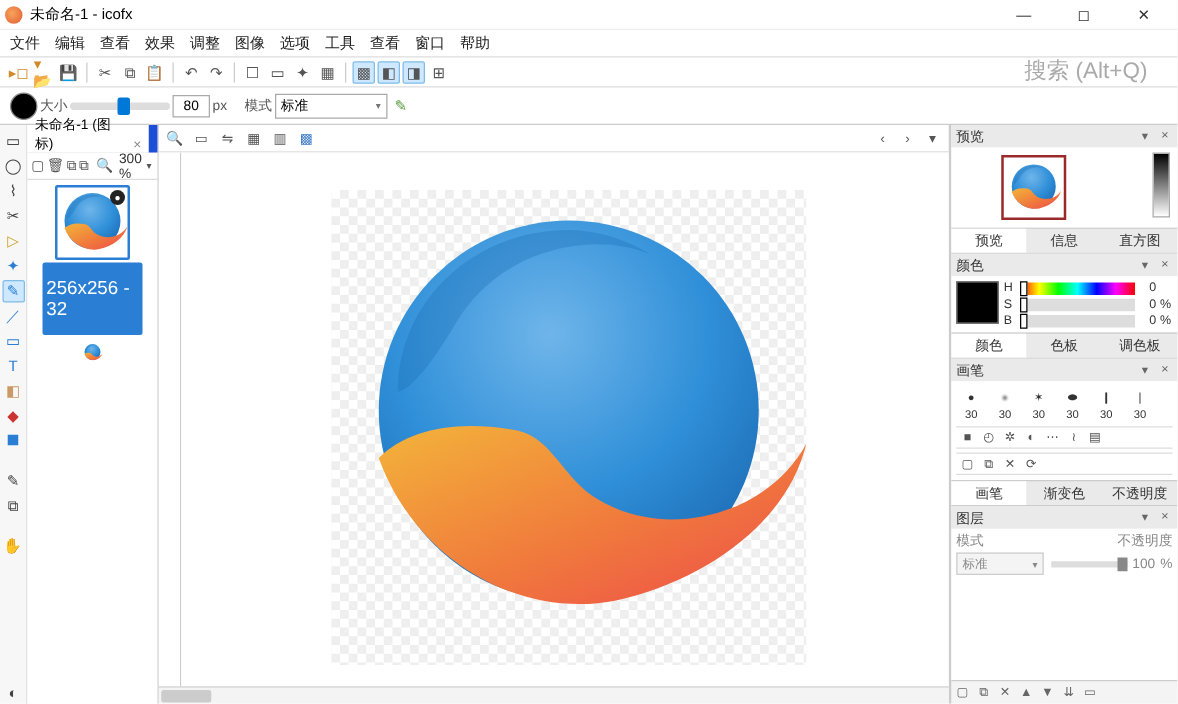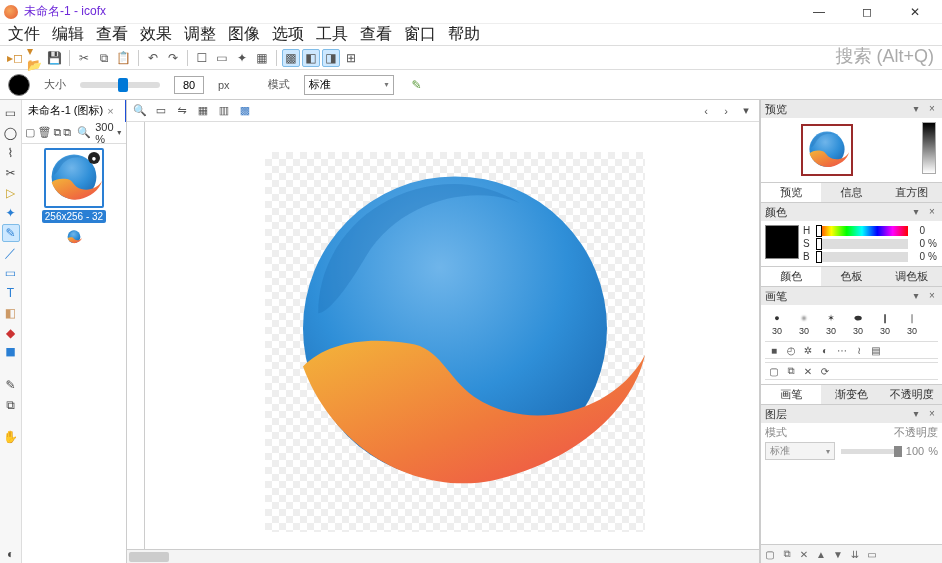--- a/index.html
+++ b/index.html
@@ -1,59 +1,59 @@
 <!DOCTYPE html>
 <html><head>
 <meta charset="utf-8">
 <style>
 * { box-sizing: border-box; margin: 0; padding: 0; font-family: "Microsoft YaHei", "Segoe UI", sans-serif; }
 body { background: #fff; width: 942px; height: 563px; overflow: hidden; font-size: 12px; display: flex; flex-direction: column; }
 .titlebar { height: 24px; display: flex; align-items: center; padding: 0 4px; background: #fff; border-bottom: 1px solid #eee; }
 .titlebar .app-icon { width: 14px; height: 14px; border-radius: 50%; background: radial-gradient(circle at 40% 40%, #f6a55b, #e45a32); margin-right: 6px;}
-.titlebar .title { flex: 1; font-size: 12px; color: #6d28d9; }
+.titlebar .title { flex: 1; font-size: 12px; color: #000000; }
 .win-btns { display: flex; gap: 18px; padding-right: 8px; }
 .win-btn { width: 30px; height: 20px; display: flex; align-items: center; justify-content: center; font-size: 12px; color: #333; }
 
 .menubar { height: 22px; display: flex; align-items: center; padding: 0 4px; gap: 4px; border-bottom: 1px solid #ddd; }
-.menubar span { padding: 2px 4px; color: #222; font-size: 16px; }
+.menubar span { padding: 2px 4px; color: #222; font-size: 12px; }
 
 .toolbar1 { height: 24px; display: flex; align-items: center; padding: 2px 6px; gap: 2px; border-bottom: 1px solid #ddd; position: relative;}
 .toolbar1 .sep { width:1px; height:16px; background:#ccc; margin:0 3px;}
 .tb-ico { width: 18px; height: 18px; display: flex; align-items: center; justify-content: center; font-size: 12px; color:#555; border:1px solid transparent; border-radius:2px;}
 .tb-ico.active { background:#cde8ff; border-color:#7fbce8;}
-.search-hint { position:absolute; right:8px; top:-2px; font-size:18px; color:#aaa; overflow:hidden; height:24px;}
-
-.optionsbar { height: 30px; display: flex; align-items: center; padding: 2px 8px; gap: 14px; border-bottom: 1px solid #ccc;}
+.search-hint { position:absolute; right:24px; top:-2px; font-size:18px; color:#aaa; overflow:hidden; height:24px;}
+
+.optionsbar { height: 30px; display: flex; align-items: center; padding: 2px 8px; gap: 2px; border-bottom: 1px solid #ccc;}
 .swatch-big { width:22px; height:22px; border-radius:50%; background:#000; border:1px solid #888;}
 .slider { position:relative; width:80px; height:6px; background:#ddd; border-radius:3px;}
 .slider .thumb { position:absolute; top:-4px; width:10px; height:14px; background:#0078d7; border-radius:2px;}
 .numbox { width:30px; height:18px; border:1px solid #aaa; font-size:11px; text-align:center; line-height:16px; background:#fff;}
 .label-sm { font-size:11px; color:#555;}
 .modesel { width:90px; height:20px; border:1px solid #aaa; background:#fff; font-size:11px; padding:0 4px; display:flex; align-items:center; justify-content:space-between;}
 .modesel .arr { font-size:8px; color:#777;}
 
 .body-row { flex:1; display:flex; min-height:0;}
 
 .tool-strip { width:22px; background:#f7f7f7; border-right:1px solid #ddd; display:flex; flex-direction:column; align-items:center; gap:2px; padding-top:4px;}
 .tool-strip .tool { width:18px; height:18px; display:flex; align-items:center; justify-content:center; font-size:12px; color:#444; border:1px solid transparent; border-radius:2px;}
 .tool-strip .tool.sel { background:#cde8ff; border-color:#7fbce8;}
 .tool-strip .tool.blue { color:#2a7fd4;}
 
 .thumb-panel { width:105px; border-right:1px solid #ccc; display:flex; flex-direction:column; background:#fff;}
 .doc-tab-row { height:22px; display:flex; align-items:center; border-bottom:1px solid #ccc;}
-.doc-tab { flex:1; height:22px; display:flex; align-items:center; padding:0 6px; font-size:11px; background:#fff; border-right:1px solid #1d4ed8; gap:4px;}
+.doc-tab { flex:1; height:22px; display:flex; align-items:flex-end; padding:0 6px; font-size:11px; background:#fff; border-right:7px solid #1d4ed8; gap:4px;}
 .doc-tab .x { color:#888; font-size:11px;}
 .thumb-tb { height:22px; display:flex; align-items:center; padding:0 3px; gap:2px; border-bottom:1px solid #ddd;}
 .thumb-tb .ti { width:16px; height:16px; font-size:11px; display:flex; align-items:center; justify-content:center; color:#555;}
 .zoom-val { font-size:11px; color:#333; margin-left:2px;}
 .thumb-list { flex:1; overflow:hidden; padding:4px; display:flex; flex-direction:column; align-items:center; gap:4px;}
 .thumb-item { width:80px; display:flex; flex-direction:column; align-items:center; gap:2px;}
 .thumb-img { width:60px; height:60px; display:flex; align-items:center; justify-content:center; border:1px solid transparent; position:relative; border-radius:2px;}
 .thumb-item.sel .thumb-img { border:2px solid #2a7fd4;}
-.thumb-cap { font-size:10px; color:#333; padding:1px 3px;}
+.thumb-cap { font-size:15px; color:#333; padding:12px 3px;}
 .thumb-item.sel .thumb-cap { background:#2a7fd4; color:#fff; border-radius:2px;}
 .badge { position:absolute; top:2px; right:2px; width:12px; height:12px; border-radius:50%; background:#222; color:#fff; font-size:8px; display:flex; align-items:center; justify-content:center;}
 
 .canvas-area { flex:1; display:flex; flex-direction:column; border-right:1px solid #ccc; min-width:0;}
 .canvas-tb { height:22px; display:flex; align-items:center; padding:0 4px; gap:3px; border-bottom:1px solid #ddd;}
 .canvas-tb .ci { width:18px; height:18px; font-size:11px; display:flex; align-items:center; justify-content:center; color:#555;}
 .canvas-tb .nav-arrows { margin-left:auto; display:flex; gap:2px; color:#888;}
 .canvas-body { flex:1; position:relative; background:#f0f0f0; display:flex; overflow:hidden;}
 .ruler-v { width:18px; background:#fff; border-right:1px solid #ccc;}
 .canvas-inner { flex:1; position:relative; background:#fff;}

